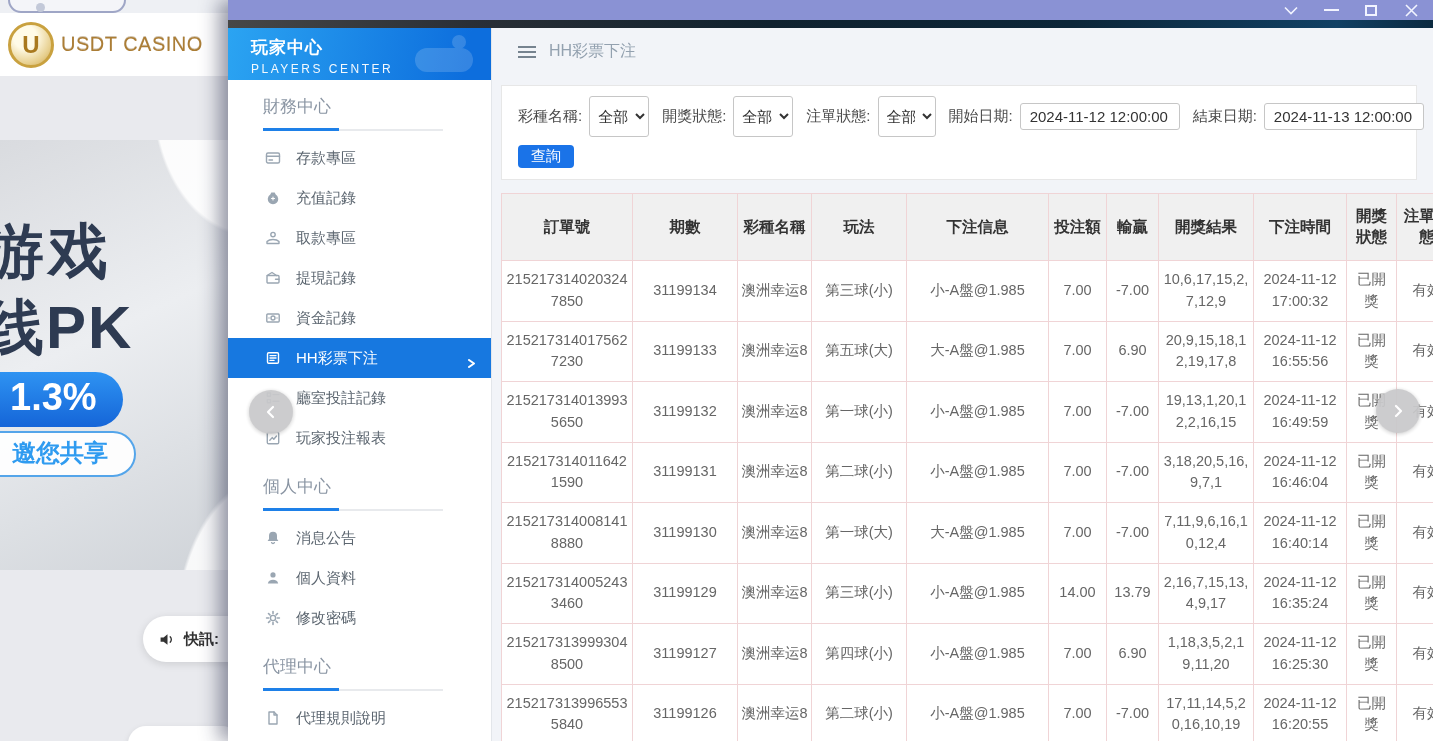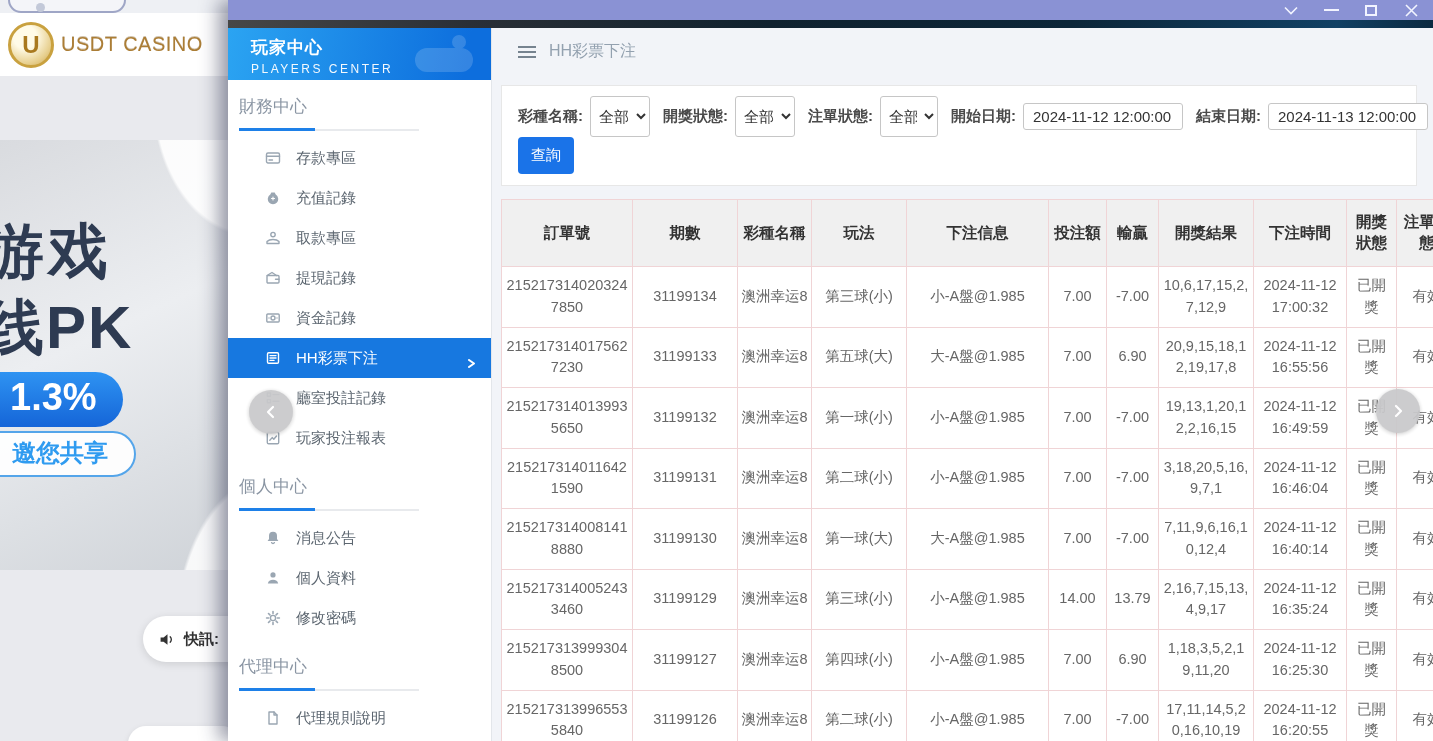--- a/index.html
+++ b/index.html
@@ -34,21 +34,21 @@
   .tb-max { width:12px; height:11px; border:2px solid #f2f4ff; }
   .darkstrip { height:8px; flex-shrink:0; background:linear-gradient(90deg,#474747 0%,#2a2f36 20%,#10222f 45%,#0c2639 70%,#114064 92%,#0b2940 100%); }
   .modal-body { flex:1; display:flex; background:#f2f4f8; overflow:hidden; position:relative; }
 
   
   .sidebar { width:264px; background:#fff; border-right:1px solid #e3e6ea; flex-shrink:0; position:relative; }
   .sb-header { height:52px; background:linear-gradient(100deg,#2ba4f2 0%,#0d6edd 90%); color:#fff; padding:8px 0 0 23px; position:relative; overflow:hidden; }
   .sb-header h1 { font-size:17px; font-weight:bold; letter-spacing:1px; }
   .sb-header .sub { font-size:12px; letter-spacing:2.5px; margin-top:3px; opacity:.95; }
   .sb-deco { position:absolute; right:12px; top:6px; width:70px; height:44px; opacity:.16; fill:#fff; }
-  .sb-section { margin:15px 0 0 11px; width:180px; color:#8a95a3; font-size:17px; padding-bottom:11px; border-bottom:2px solid #e8eaed; position:relative; }
+  .sb-section { margin:15px 0 0 35px; width:180px; color:#8a95a3; font-size:17px; padding-bottom:11px; border-bottom:2px solid #e8eaed; position:relative; }
   .sb-section::after { content:""; position:absolute; left:0; bottom:-2px; width:76px; height:3px; background:#1e80e8; }
   .sb-list { padding:7px 0 2px; }
   .mi { height:40px; display:flex; align-items:center; gap:15px; padding-left:37px; color:#5c6670; font-size:15px; cursor:pointer; position:relative; }
   .mi svg { width:16px; height:16px; stroke:#9aa6b2; fill:none; stroke-width:1.4; stroke-linecap:round; stroke-linejoin:round; flex-shrink:0; }
   .mi svg .fillic { fill:#9aa6b2; stroke:none; }
   .mi.active { background:#1778e0; color:#fff; }
   .mi.active svg { stroke:#fff; }
   .mi .chev { position:absolute; right:15px; width:9px; height:9px; }
   .mi .chev svg { width:9px; height:9px; stroke:#fff; stroke-width:2; }
 
@@ -58,28 +58,28 @@
   .nav-fwd  { right:13px; top:361px; }
 
   
   .main { flex:1; display:flex; flex-direction:column; overflow:hidden; }
   .topbar { height:47px; display:flex; align-items:center; gap:13px; padding-left:26px; color:#93a1af; font-size:16px; flex-shrink:0; }
   .hamburger { width:18px; display:flex; flex-direction:column; gap:3px; cursor:pointer; }
   .hamburger i { display:block; height:2px; background:#76838f; }
 
   .filter-card { margin:10px 16px 0 9px; background:#fff; border:1px solid #e7e7e7; padding:10px 16px 11px; flex-shrink:0; }
   .f-row { display:flex; align-items:center; gap:7px; font-size:15px; color:#4a4a4a; white-space:nowrap; }
-  .f-row label { margin-left:6px;font-weight:bold; }
+  .f-row label { margin-left:6px; }
   .f-row label:first-child { margin-left:0; }
   select { height:41px; border:1px solid #c6c6c6; border-radius:3px; background:#fff; font-size:15px; color:#333; padding:0 4px; font-family:inherit; }
   .sel-wide { width:122px; }
   .sel-mid { width:74px; }
   .sel-narrow { width:58px; }
   .date-input { width:160px; height:27px; border:1px solid #c6c6c6; border-radius:3px; font-size:15px; color:#333; padding:0 9px; font-family:inherit; }
-  .btn-query { background:#1a73e8; color:#fff; border:none; border-radius:4px; font-size:15px; padding:9px 13px; cursor:pointer; font-family:inherit; }
+  .btn-query { margin-top:8px; background:#1a73e8; color:#fff; border:none; border-radius:4px; font-size:15px; padding:2px 13px; cursor:pointer; font-family:inherit; }
 
   table.bets { margin:13px 16px 0 9px; width:956px; table-layout:fixed; border-collapse:collapse; background:#fff; }
   .bets th { background:#f0f0f0; color:#333; font-weight:bold; font-size:15.5px; padding:12px 2px; border:1px solid #f0d4d6; }
   .bets td { color:#666; font-size:14.5px; text-align:center; padding:8px 3px; border:1px solid #f0d4d6; line-height:1.5; height:57px; word-break:break-all; vertical-align:middle; }
   .bets td:nth-child(9) { word-break:normal; }
 </style>
 </head>
 <body>
 
 <div class="bg-page">

